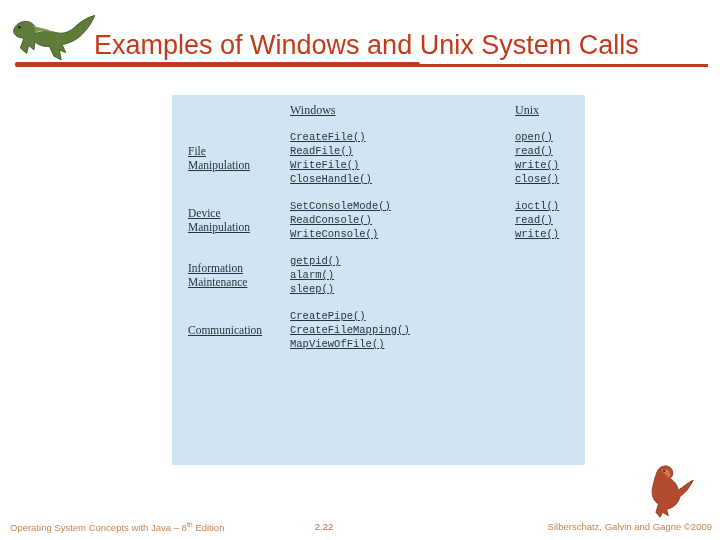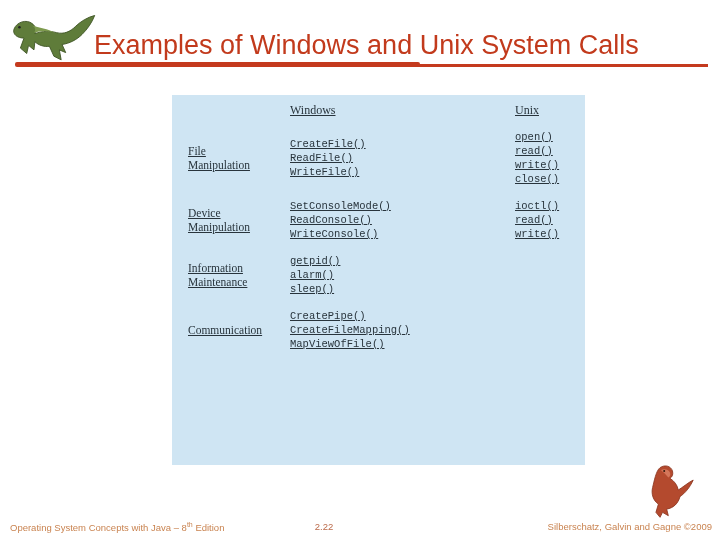--- a/index.html
+++ b/index.html
@@ -71,20 +71,21 @@
     <div class="col-unix head-label">Unix</div>
   </div>
 
 
   <div class="t-row t-group">
     <div class="col-cat">File Manipulation</div>
     <div class="col-win">
       <div class="code">CreateFile()</div>
       <div class="code">ReadFile()</div>
       <div class="code">WriteFile()</div>
+      <div class="code">CloseHandle()</div>
     </div>
     <div class="col-unix">
       <div class="code">open()</div>
       <div class="code">read()</div>
       <div class="code">write()</div>
       <div class="code">close()</div>
     </div>
   </div>
 
   <div class="t-row t-group">

